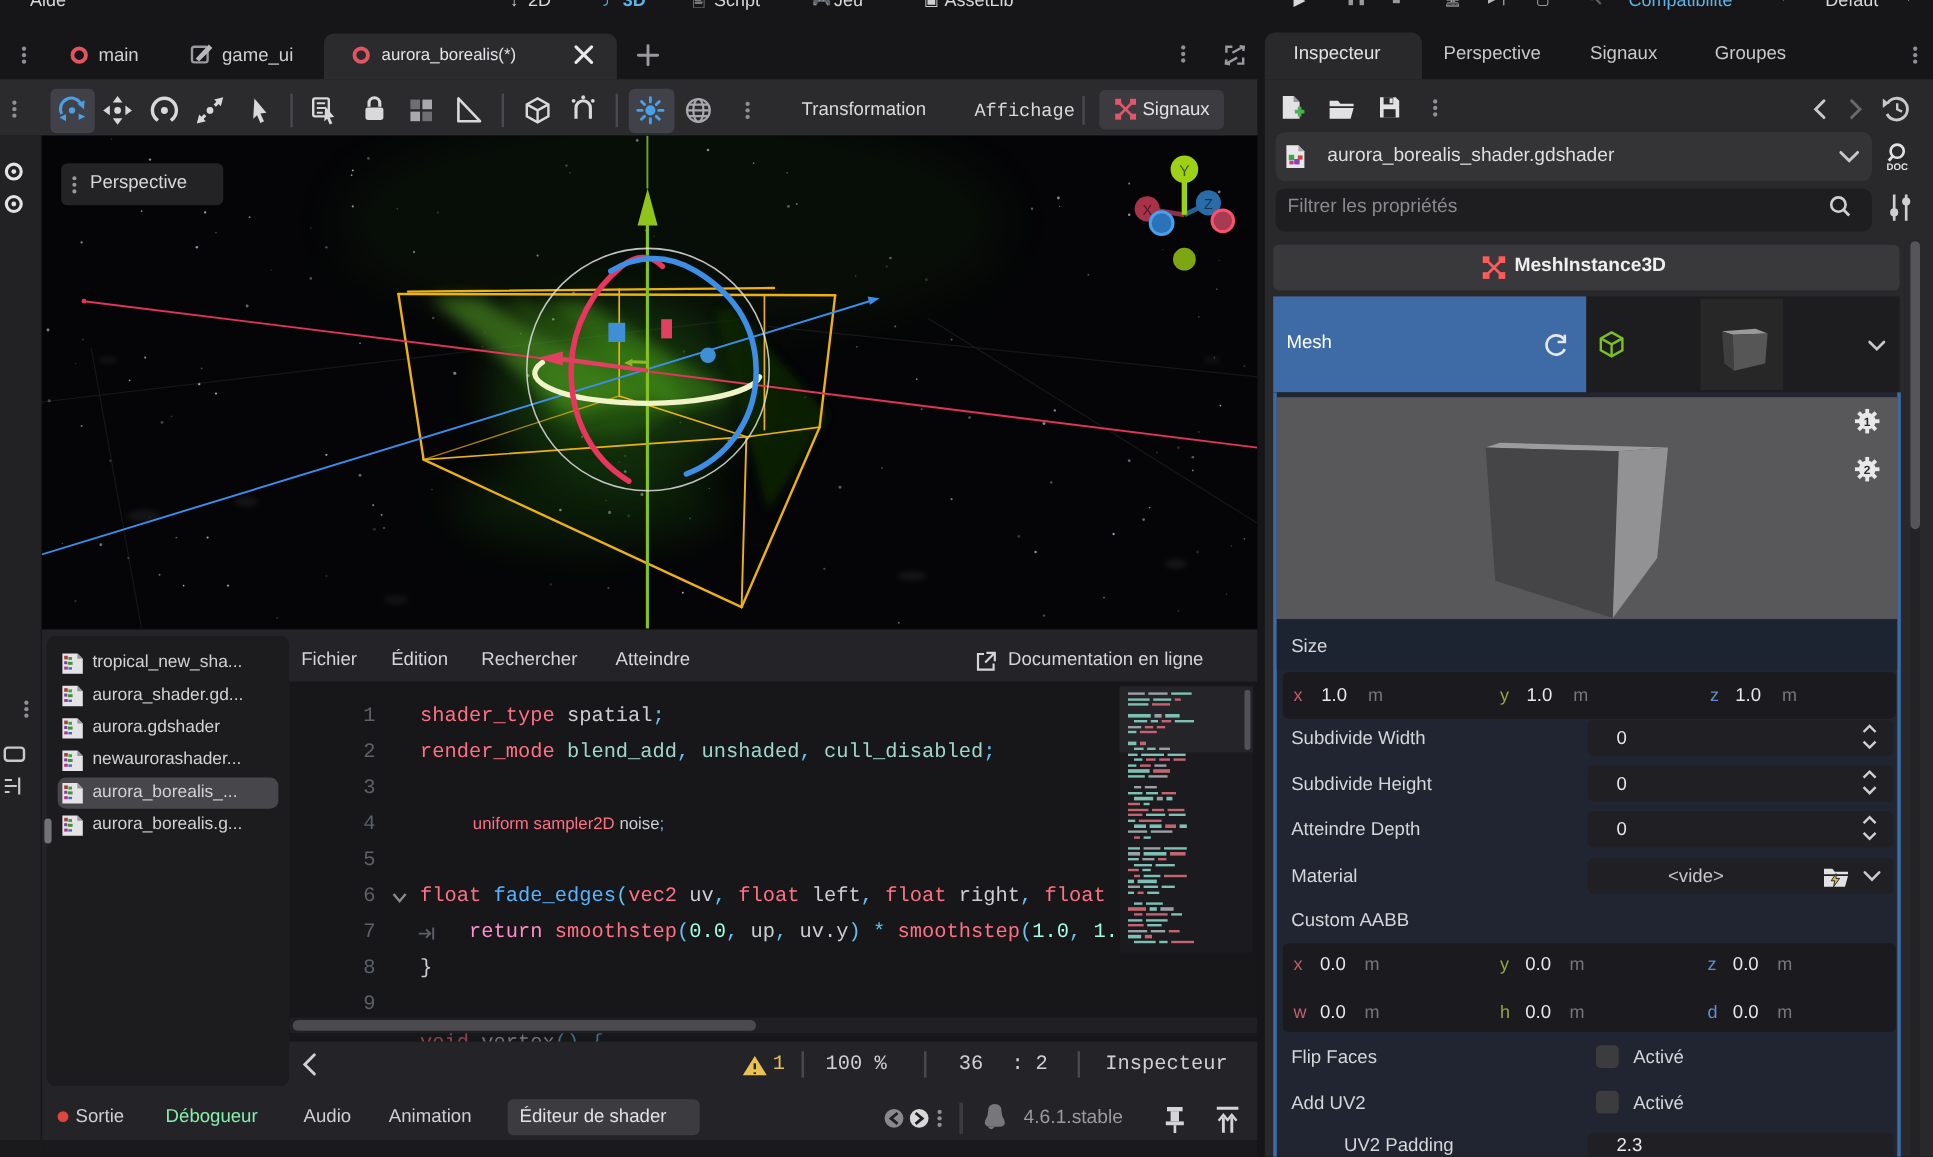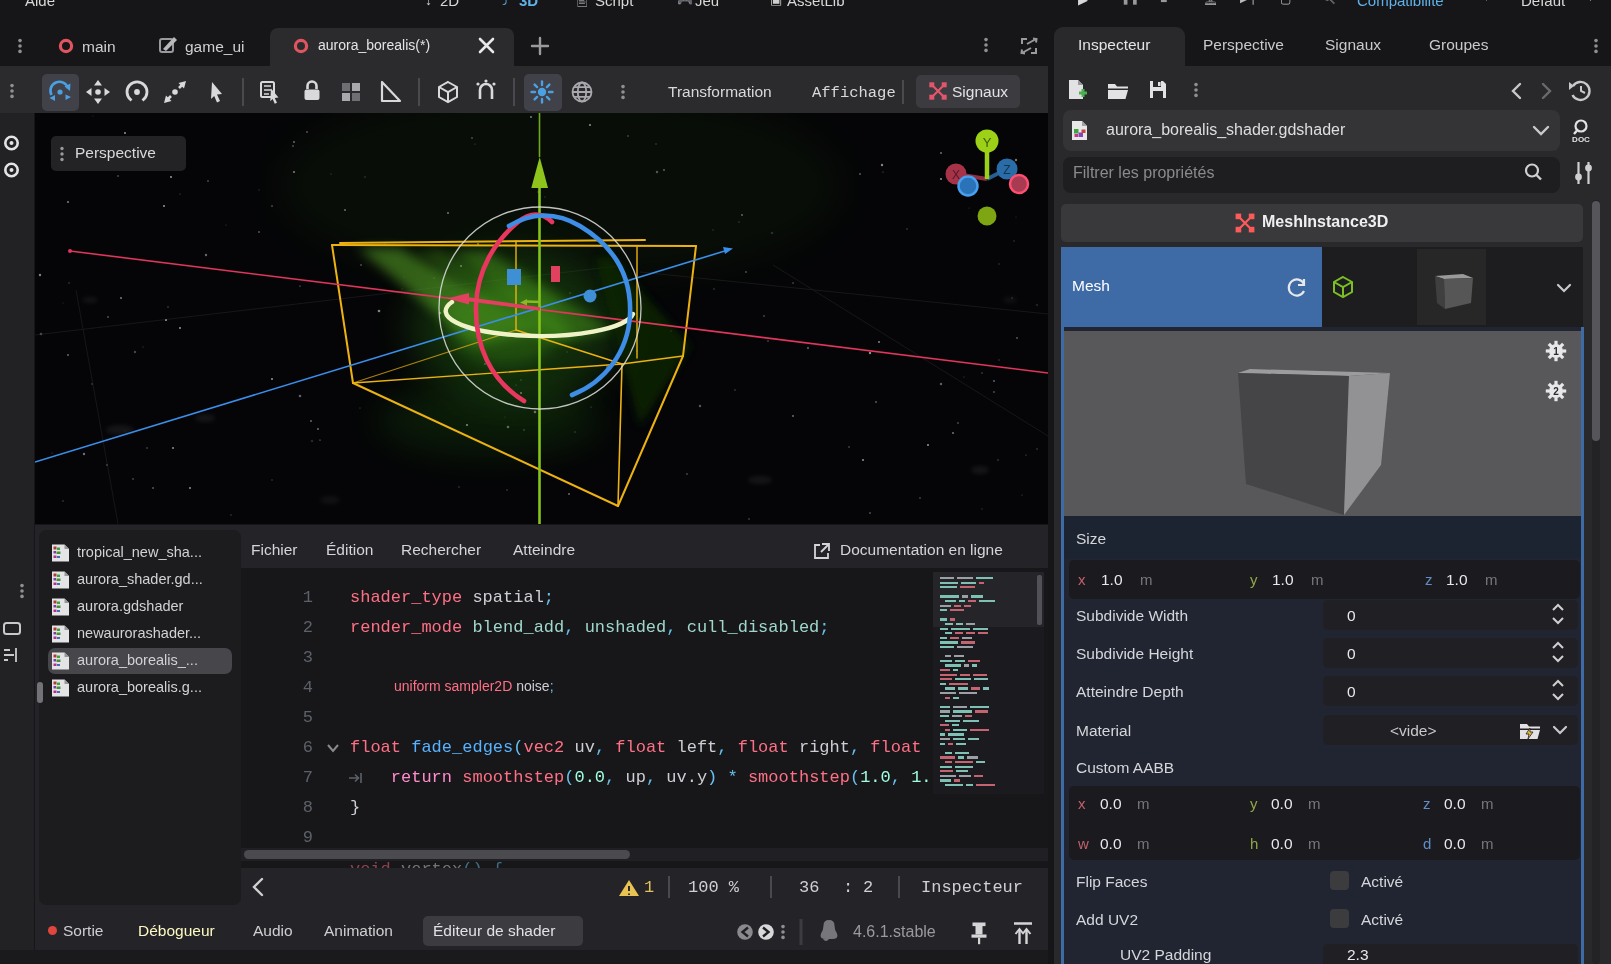--- a/index.html
+++ b/index.html
@@ -457,21 +457,21 @@
 <div class="abs" style="left:770px;top:876px;width:1.5px;height:22px;background:#4a4a4e;"></div>
 <div class="abs" style="left:898px;top:876px;width:1.5px;height:22px;background:#4a4a4e;"></div>
 <span class="txt" style="left:688px;top:878px;font-family:'Liberation Mono',monospace;font-size:17px;color:#cfd0d4;">100 %</span>
 <span class="txt" style="left:799px;top:878px;font-family:'Liberation Mono',monospace;font-size:17px;color:#cfd0d4;">36</span>
 <span class="txt" style="left:843px;top:878px;font-family:'Liberation Mono',monospace;font-size:17px;color:#cfd0d4;">:</span>
 <span class="txt" style="left:863px;top:878px;font-family:'Liberation Mono',monospace;font-size:17px;color:#cfd0d4;">2</span>
 <span class="txt" style="left:921px;top:878px;font-family:'Liberation Mono',monospace;font-size:17px;color:#cfd0d4;">Inspecteur</span>
 <div class="abs" style="left:36px;top:905px;width:1012px;height:45px;background:#242428;"></div>
 <div class="abs" style="left:48px;top:926px;width:9px;height:9px;border-radius:50%;background:#e0453e;"></div>
 <span class="txt" style="left:63px;top:922px;font-size:15.5px;color:#cfcfd2;">Sortie</span>
-<span class="txt" style="left:138px;top:922px;font-size:15.5px;color:#fef9c3;text-align:right;">Débogueur</span>
+<span class="txt" style="left:138px;top:922px;font-size:15.5px;color:#86efac;text-align:right;">Débogueur</span>
 <span class="txt" style="left:253px;top:922px;font-size:15.5px;color:#cfcfd2;">Audio</span>
 <span class="txt" style="left:324px;top:922px;font-size:15.5px;color:#cfcfd2;">Animation</span>
 <div class="abs" style="left:423px;top:916px;width:160px;height:30px;background:#3b3b40;border-radius:5px;"></div>
 <span class="txt" style="left:433px;top:922px;font-size:15.5px;color:#e2e2e5;">Éditeur de shader</span>
 <span class="txt" style="left:853px;top:923px;font-size:16px;color:#9a9a9e;">4.6.1.stable</span>
 <div class="abs" style="left:36px;top:950px;width:1012px;height:14px;background:#1a1a1d;"></div>
 <div class="abs" style="left:0;top:950px;width:36px;height:14px;background:#1a1a1d;"></div>
 <div class="abs" style="left:1048px;top:11px;width:563px;height:953px;background:#161618;"></div>
 <div class="abs" style="left:1054px;top:27px;width:131px;height:39px;background:#29292c;border-radius:9px 9px 0 0;"></div>
 <span class="txt" style="left:1078px;top:36px;font-size:15.5px;color:#e4e4e7;">Inspecteur</span>

